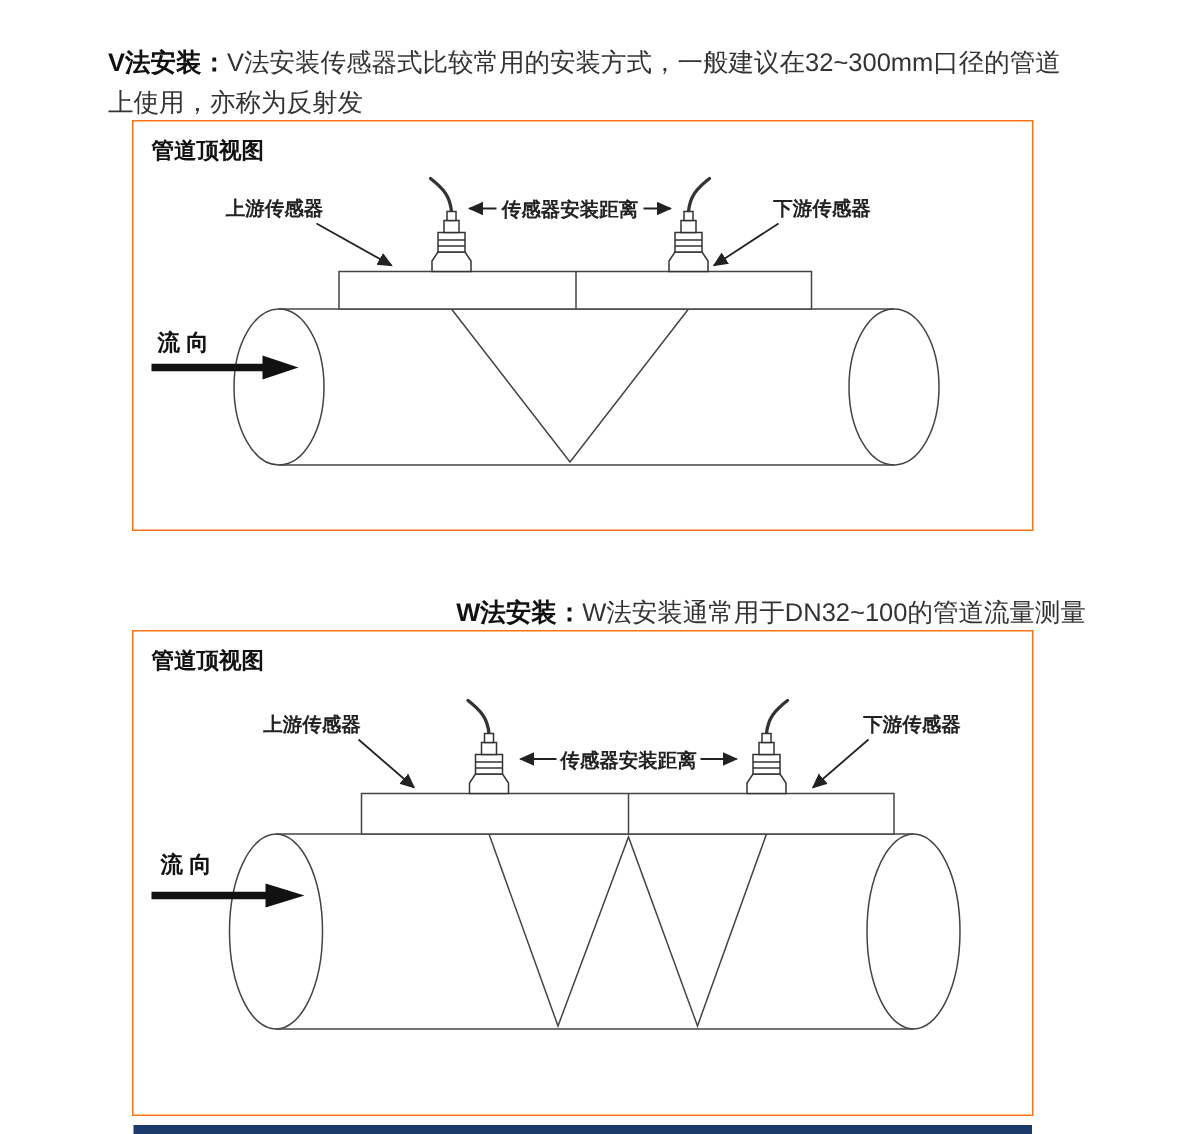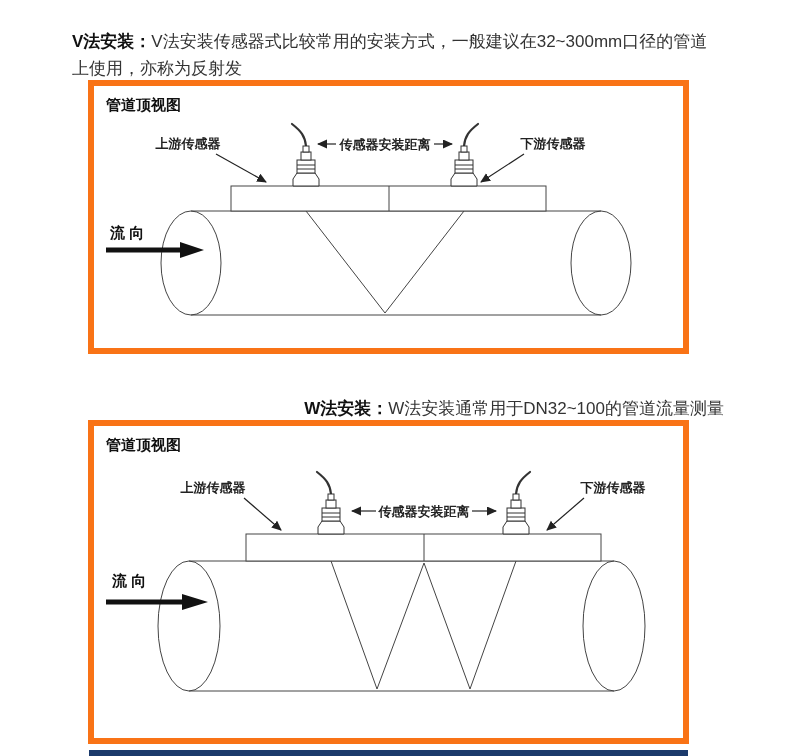--- a/index.html
+++ b/index.html
@@ -8,21 +8,21 @@
     font-family:"Liberation Sans","DejaVu Sans",sans-serif;
   }
   .text-block{
     position:absolute;left:56px;width:652px;
     font-size:17px;line-height:27px;color:#333;margin:16px;
   }
   .text-block strong{color:#111;font-weight:bold;}
   .tb1{top:12px;}
   .tb2{top:379px;text-align:right;}
   .diagram-box{
-    position:absolute;left:88px;border:6px solid #f97316;background:#fff;box-sizing:border-box;
+    position:absolute;left:88px;border:1px solid #f97316;background:#fff;box-sizing:border-box;
   }
   .db1{top:80px;width:601px;height:274px;}
   .db2{top:420px;width:601px;height:324px;}
   .footer-bar{position:absolute;left:89px;top:750px;width:599px;height:6px;background:#1b3a6b;}
   svg{display:block;}
   .dlabel{font-size:13px;font-weight:bold;fill:#222;}
   .dtitle{font-size:15px;font-weight:bold;fill:#111;}
   .flowlabel{font-size:15px;font-weight:bold;fill:#111;}
 </style>
 </head>

